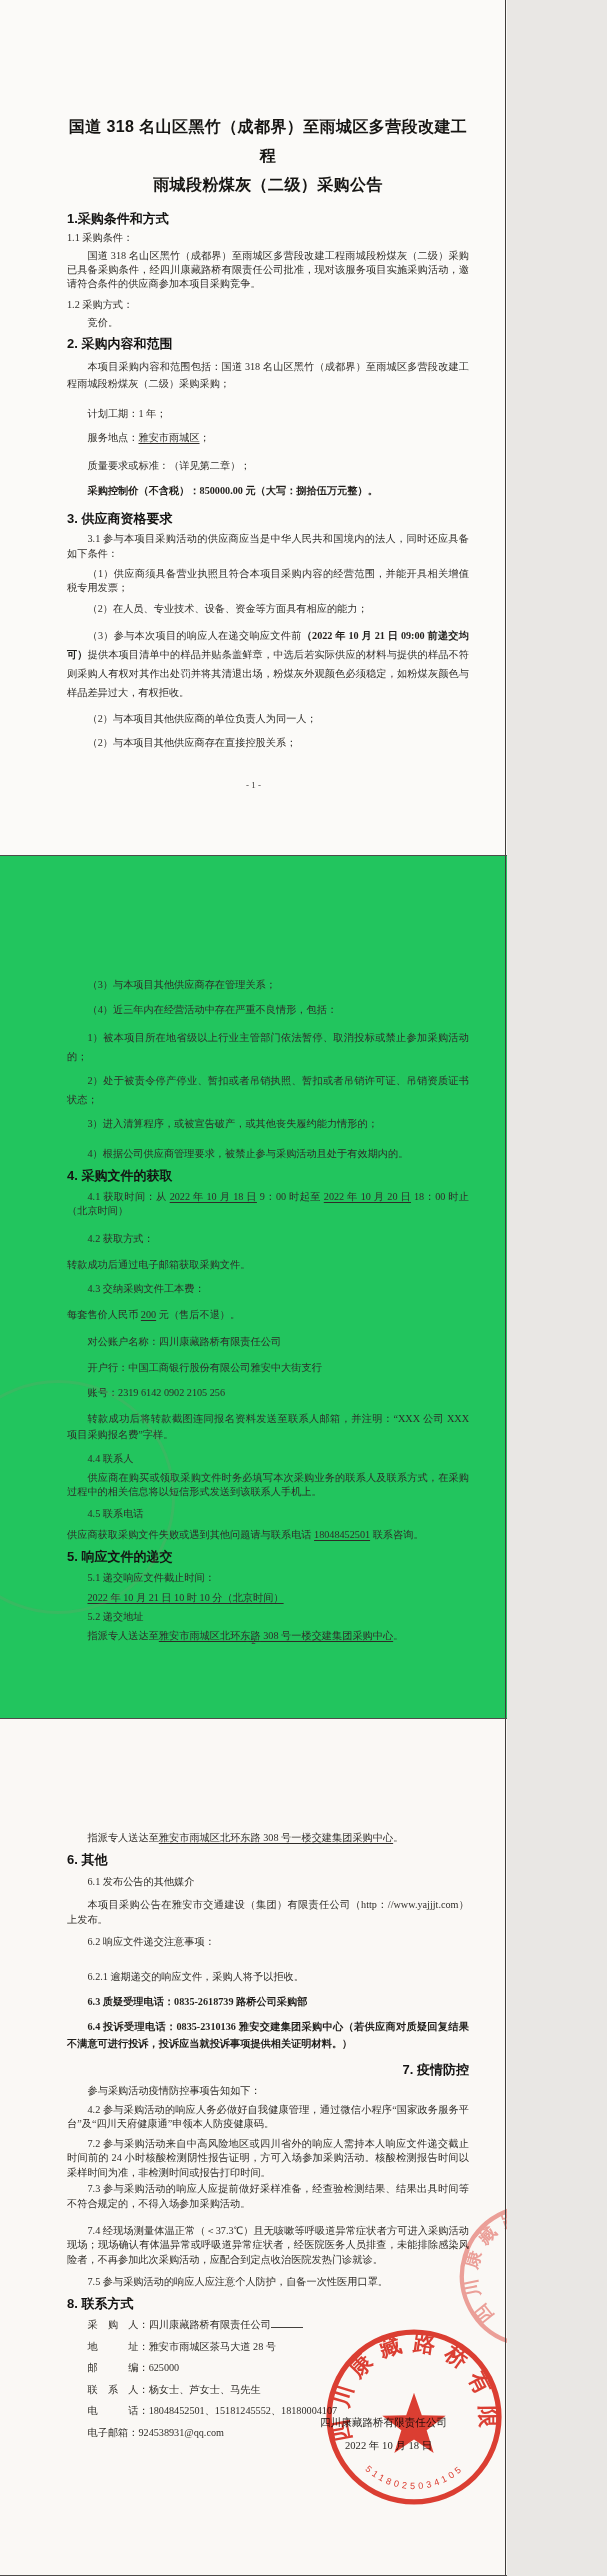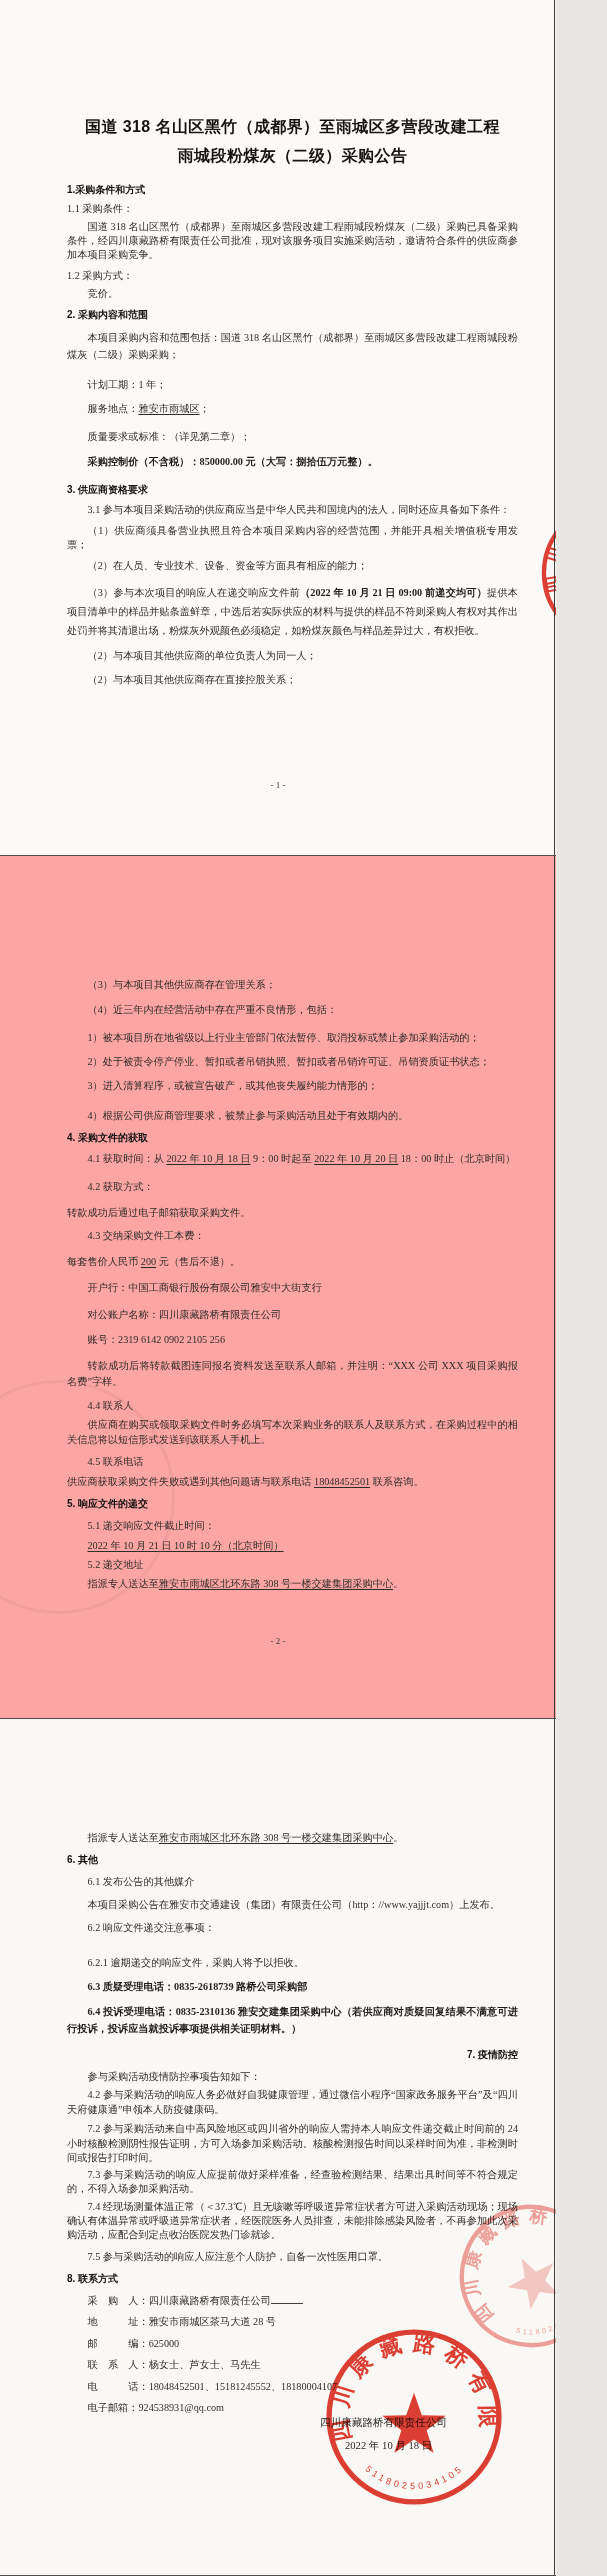--- a/index.html
+++ b/index.html
@@ -1,23 +1,23 @@
 <!DOCTYPE html>
 <html style="font-size:12px"><head>
 <meta charset="utf-8">
 <style>
   html,body{margin:0;padding:0;background:#e9e7e4;}
   body{width:607px;font-family:"Liberation Serif",serif;color:#2f2c28;-webkit-font-smoothing:antialiased;}
-  .page{position:relative;width:556px;box-sizing:border-box;overflow:hidden;border-bottom:1.5px solid #4e4c4a;}
+  .page{position:relative;width:507px;box-sizing:border-box;overflow:hidden;border-bottom:1.5px solid #4e4c4a;}
   .page::after{content:"";position:absolute;top:0;right:0.8px;width:1.5px;height:100%;background:#3e3c3a;}
   .p1{height:856px;background:#fbfaf8;padding:112px 38px 0 67px;}
-  .p2{height:863px;background:#fca5a5;padding:110px 38px 0 67px;}
+  .p2{height:863px;background:#22c55e;padding:110px 38px 0 67px;}
   .p3{height:857px;background:#faf8f5;padding:99px 38px 0 67px;}
   .title{font-family:"Liberation Sans",sans-serif;font-weight:bold;font-size:16px;line-height:29px;text-align:center;color:#161513;letter-spacing:0.4px;}
-  .sec{font-family:"Liberation Sans",sans-serif;font-weight:bold;font-size:10px;color:#141312;margin:0;line-height:20px;}
+  .sec{font-family:"Liberation Sans",sans-serif;font-weight:bold;font-size:13px;color:#141312;margin:0;line-height:20px;}
   p{margin:0;font-size:10.2px;text-align:justify;}
   .lbl{line-height:18px;}
   .dense{line-height:14.4px;}
   .ln{line-height:19px;}
   .u{text-decoration:underline;text-underline-offset:2.3px;}
   .b{font-weight:bold;color:#201e1b;}
   .indent{text-indent:20.5px;}
   .pagenum{position:absolute;left:0;right:0;text-align:center;font-size:9px;color:#3a3836;}
   .seal{position:absolute;mix-blend-mode:multiply;pointer-events:none;}
   .sig{position:absolute;font-size:10.6px;color:#2b2926;}
@@ -71,22 +71,22 @@
   <p class="ln indent" style="margin-top:9px;">1）被本项目所在地省级以上行业主管部门依法暂停、取消投标或禁止参加采购活动的；</p>
   <p class="ln indent" style="margin-top:5.3px;">2）处于被责令停产停业、暂扣或者吊销执照、暂扣或者吊销许可证、吊销资质证书状态；</p>
   <p class="ln indent" style="margin-top:4.6px;">3）进入清算程序，或被宣告破产，或其他丧失履约能力情形的；</p>
   <p class="ln indent" style="margin-top:11.4px;">4）根据公司供应商管理要求，被禁止参与采购活动且处于有效期内的。</p>
   <h2 class="sec" style="margin-top:3px;">4. 采购文件的获取</h2>
   <p class="dense indent" style="margin-top:3.8px;"><span>4.1 获取时间：从 </span><span class="u">2022 年 10 月 18 日</span><span> 9：00 时起至 </span><span class="u">2022 年 10 月 20 日</span><span> 18：00 时止（北京时间）</span></p>
   <p class="ln indent" style="margin-top:10.6px;">4.2 获取方式：</p>
   <p class="ln" style="margin-top:6.8px;">转款成功后通过电子邮箱获取采购文件。</p>
   <p class="ln indent" style="margin-top:4.6px;">4.3 交纳采购文件工本费：</p>
   <p class="ln" style="margin-top:6.8px;"><span>每套售价人民币 </span><span class="u">200</span><span> 元（售后不退）。</span></p>
+  <p class="ln indent" style="margin-top:8.3px;">对公账户名称：四川康藏路桥有限责任公司</p>
   <p class="ln indent" style="margin-top:6.8px;">开户行：中国工商银行股份有限公司雅安中大街支行</p>
-  <p class="ln indent" style="margin-top:8.3px;">对公账户名称：四川康藏路桥有限责任公司</p>
   <p class="ln indent" style="margin-top:6px;">账号：2319 6142 0902 2105 256</p>
   <p class="indent" style="margin-top:9px;line-height:16px;">转款成功后将转款截图连同报名资料发送至联系人邮箱，并注明：“XXX 公司 XXX 项目采购报名费”字样。</p>
   <p class="ln indent" style="margin-top:6px;">4.4 联系人</p>
   <p class="dense indent" style="margin-top:3px;">供应商在购买或领取采购文件时务必填写本次采购业务的联系人及联系方式，在采购过程中的相关信息将以短信形式发送到该联系人手机上。</p>
   <p class="ln indent" style="margin-top:4.6px;">4.5 联系电话</p>
   <p class="ln" style="margin-top:1.5px;"><span>供应商获取采购文件失败或遇到其他问题请与联系电话 </span><span class="u">18048452501</span><span> 联系咨询。</span></p>
   <h2 class="sec" style="margin-top:3px;">5. 响应文件的递交</h2>
   <p class="ln indent" style="margin-top:1.5px;">5.1 递交响应文件截止时间：</p>
   <p class="ln indent u" style="margin-top:0.8px;">2022 年 10 月 21 日 10 时 10 分（北京时间）</p>
   <p class="ln indent" style="margin-top:0;">5.2 递交地址</p>
@@ -102,21 +102,21 @@
   <p class="dense indent" style="margin-top:6.8px;">本项目采购公告在雅安市交通建设（集团）有限责任公司（http：//www.yajjjt.com）上发布。</p>
   <p class="ln indent" style="margin-top:5.3px;">6.2 响应文件递交注意事项：</p>
   <p class="ln indent" style="margin-top:16px;">6.2.1 逾期递交的响应文件，采购人将予以拒收。</p>
   <p class="ln indent b" style="margin-top:5.3px;">6.3 质疑受理电话：0835-2618739 路桥公司采购部</p>
   <p class="indent b" style="margin-top:8.3px;line-height:16.7px;">6.4 投诉受理电话：0835-2310136 雅安交建集团采购中心（若供应商对质疑回复结果不满意可进行投诉，投诉应当就投诉事项提供相关证明材料。）</p>
   <h2 class="sec" style="margin-top:7.6px;text-align:right;">7. 疫情防控</h2>
   <p class="ln indent" style="margin-top:1.5px;">参与采购活动疫情防控事项告知如下：</p>
   <p class="dense indent" style="margin-top:2.3px;">4.2 参与采购活动的响应人务必做好自我健康管理，通过微信小程序“国家政务服务平台”及“四川天府健康通”申领本人防疫健康码。</p>
   <p class="dense indent" style="margin-top:5.3px;">7.2 参与采购活动来自中高风险地区或四川省外的响应人需持本人响应文件递交截止时间前的 24 小时核酸检测阴性报告证明，方可入场参加采购活动。核酸检测报告时间以采样时间为准，非检测时间或报告打印时间。</p>
   <p class="dense indent" style="margin-top:2.3px;">7.3 参与采购活动的响应人应提前做好采样准备，经查验检测结果、结果出具时间等不符合规定的，不得入场参加采购活动。</p>
-  <p class="dense indent" style="margin-top:3px;">7.4 经现场测量体温正常（＜37.3℃）且无咳嗽等呼吸道异常症状者方可进入采购活动现场；现场确认有体温异常或呼吸道异常症状者，经医院医务人员排查，未能排除感染风险者，不再参加此次采购活动，应配合到定点收治医院发热门诊就诊。</p>
+  <p class="dense indent" style="margin-top:13px;">7.4 经现场测量体温正常（＜37.3℃）且无咳嗽等呼吸道异常症状者方可进入采购活动现场；现场确认有体温异常或呼吸道异常症状者，经医院医务人员排查，未能排除感染风险者，不再参加此次采购活动，应配合到定点收治医院发热门诊就诊。</p>
   <p class="ln indent" style="margin-top:4.6px;">7.5 参与采购活动的响应人应注意个人防护，自备一次性医用口罩。</p>
   <h2 class="sec" style="margin-top:3px;">8. 联系方式</h2>
   <p class="crow indent"><span>采　购　人：</span><span>四川康藏路桥有限责任公司</span><span class="sig-line"></span></p>
   <p class="crow indent"><span>地　　　址：</span><span>雅安市雨城区茶马大道 28 号</span></p>
   <p class="crow indent"><span>邮　　　编：</span><span>625000</span></p>
   <p class="crow indent"><span>联　系　人：</span><span>杨女士、芦女士、马先生</span></p>
   <p class="crow indent"><span>电　　　话：</span><span>18048452501、15181245552、18180004107</span></p>
   <p class="crow indent"><span>电子邮箱：</span><span>924538931@qq.com</span></p>
 
   <div class="sig" style="left:320px;top:697px;">四川康藏路桥有限责任公司</div>

